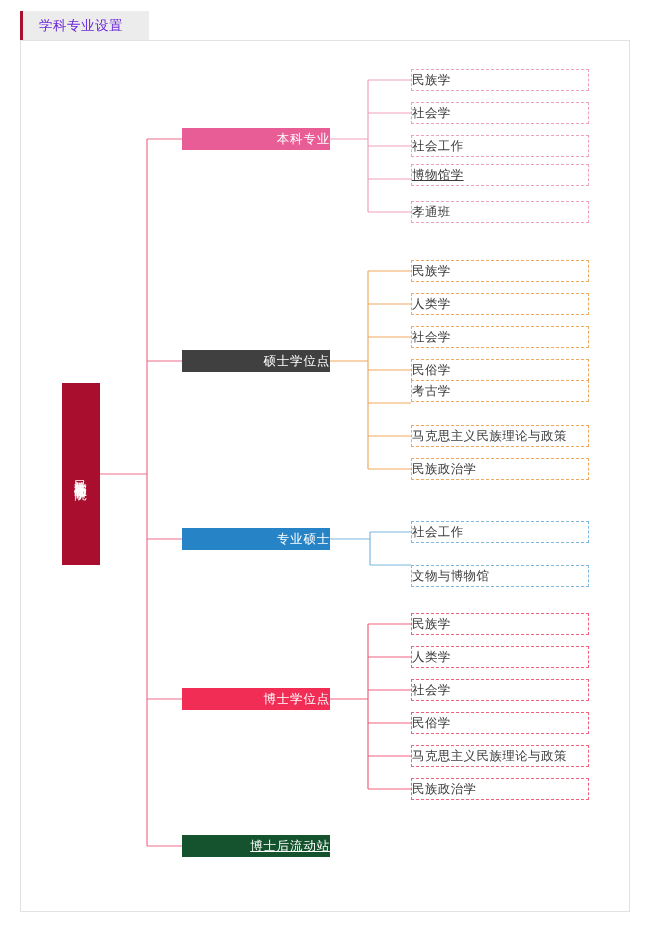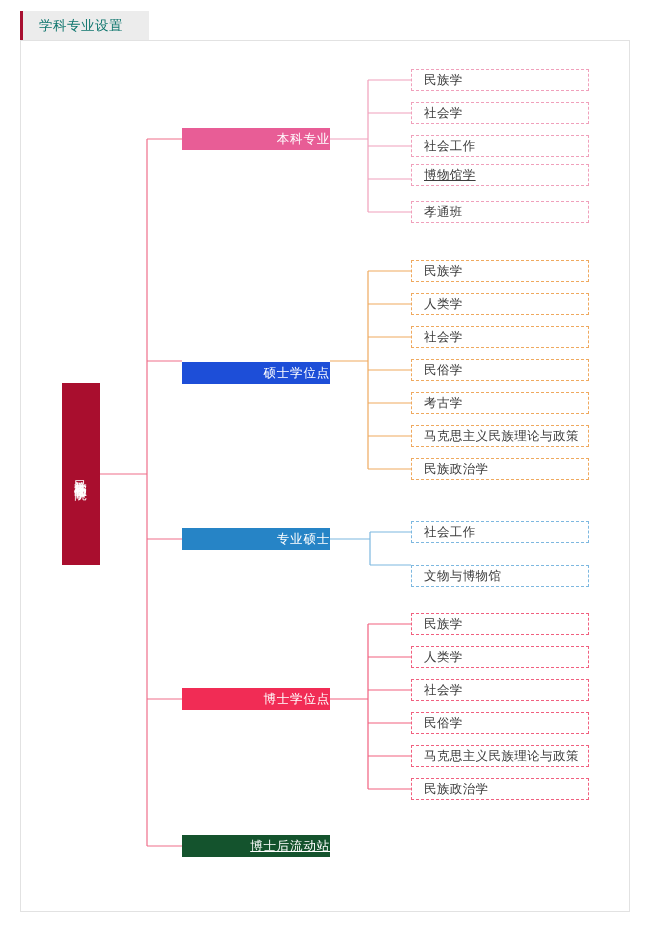--- a/index.html
+++ b/index.html
@@ -24,21 +24,21 @@
     display: flex;
     align-items: stretch;
   }
   #tab-active {
     display: flex;
     align-items: center;
     background: #ececec;
     border-left: 3px solid #a81030;
     padding: 0 26px 0 16px;
     font-size: 13.5px;
-    color: #0f766e;
+    color: #6d28d9;
     letter-spacing: 0.5px;
     white-space: nowrap;
   }
 
   
   #panel {
     position: absolute;
     left: 20px;
     top: 40px;
     width: 610px;
@@ -99,21 +99,20 @@
   }
 
   
   .leaf-box {
     position: absolute;
     left: 411px;
     width: 178px;
     height: 22px;
     display: flex;
     align-items: center;
-    padding-left: 12px;
     font-size: 12.5px;
     color: #3d3d3d;
     border: 1px dashed #e98ca8;
     background: #ffffff;
     box-sizing: border-box;
     white-space: nowrap;
     letter-spacing: 0.4px;
   }
 
   
@@ -185,36 +184,36 @@
     </div>
     <div class="leaf-box" style="top: 135px; border-color: rgb(240, 160, 187);">
       <span>社会工作</span>
     </div>
     <div class="leaf-box" style="top: 164px; border-color: rgb(240, 160, 187); text-decoration: underline;">
       <span>博物馆学</span>
     </div>
     <div class="leaf-box" style="top: 201px; border-color: rgb(240, 160, 187);">
       <span>孝通班</span>
     </div>
-    <div class="cat-box" style="top: 362px; background: #1d4ed8;">
+    <div class="cat-box" style="top: 350px; background: #404040;">
       <span>硕士学位点</span>
     </div>
     <div class="leaf-box" style="top: 260px; border-color: rgb(239, 169, 95);">
       <span>民族学</span>
     </div>
     <div class="leaf-box" style="top: 293px; border-color: rgb(239, 169, 95);">
       <span>人类学</span>
     </div>
     <div class="leaf-box" style="top: 326px; border-color: rgb(239, 169, 95);">
       <span>社会学</span>
     </div>
     <div class="leaf-box" style="top: 359px; border-color: rgb(239, 169, 95);">
       <span>民俗学</span>
     </div>
-    <div class="leaf-box" style="top: 392px; border-color: rgb(239, 169, 95);">
+    <div class="leaf-box" style="top: 380px; border-color: rgb(239, 169, 95);">
       <span>考古学</span>
     </div>
     <div class="leaf-box" style="top: 425px; border-color: rgb(239, 169, 95);">
       <span>马克思主义民族理论与政策</span>
     </div>
     <div class="leaf-box" style="top: 458px; border-color: rgb(239, 169, 95);">
       <span>民族政治学</span>
     </div>
     <div class="cat-box" style="top: 528px; background: rgb(38, 132, 198); padding-left: 13px;">
       <span>专业硕士</span>

